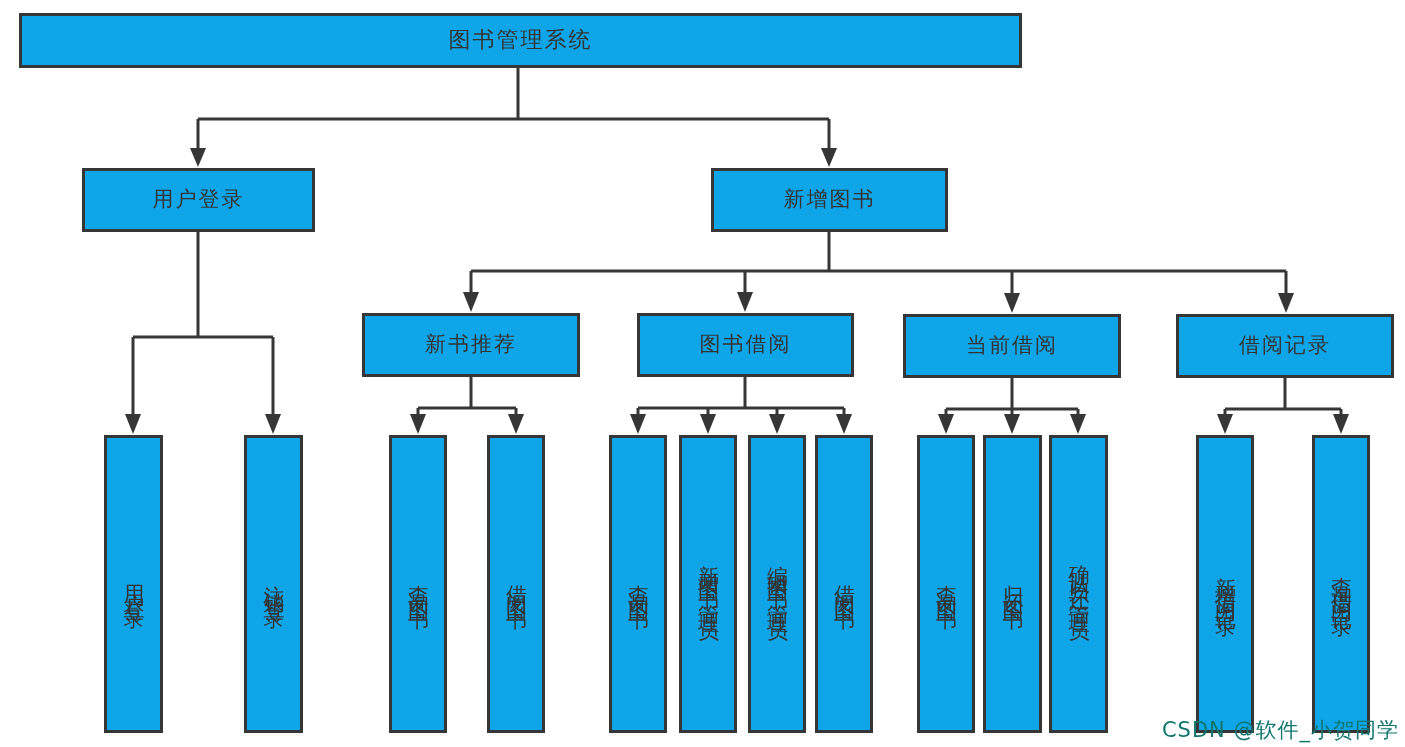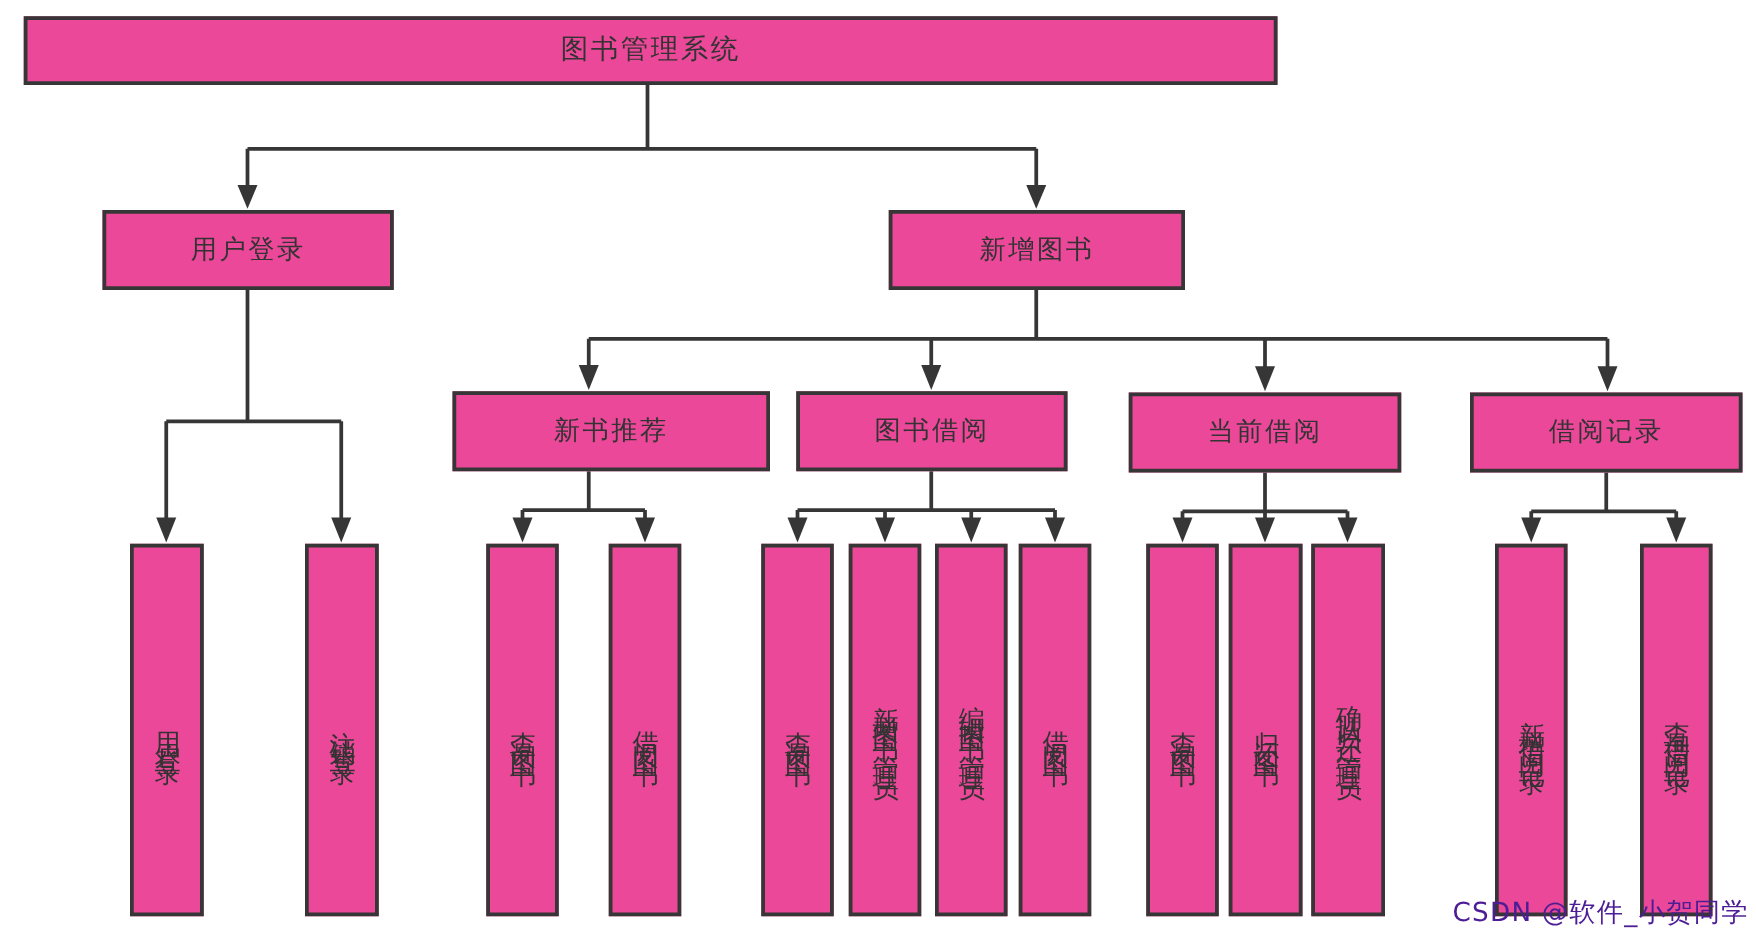--- a/index.html
+++ b/index.html
@@ -16,21 +16,21 @@
     overflow: hidden;
   }
   #connectors {
     position: absolute;
     left: 0; top: 0;
     width: 1405px; height: 747px;
   }
   .box {
     position: absolute;
     box-sizing: border-box;
-    background: #ec4899;
+    background: #0ea5e9;
     border: 3px solid #363636;
     display: flex;
     align-items: center;
     justify-content: center;
     color: #333333;
     font-size: 21px;
     line-height: 1.2;
     text-align: center;
   }
   .box.h span {
@@ -49,21 +49,21 @@
     writing-mode: vertical-rl;
     text-orientation: mixed;
     letter-spacing: 8px;
     max-height: 288px;
   }
   .watermark {
     position: absolute;
     right: 6px;
     bottom: 3px;
     font-size: 21px;
-    color: #4c1d95;
+    color: #0f766e;
     letter-spacing: 1px;
     white-space: nowrap;
   }
 </style>
 </head>
 <body>
 
 <div id="canvas">
 
   <svg id="connectors" viewBox="0 0 1405 747" xmlns="http://www.w3.org/2000/svg">
@@ -110,21 +110,21 @@
     <span>图书管理系统</span>
   </div>
 
   <div class="box h" style="left:82px; top:168px; width:233px; height:64px;">
     <span>用户登录</span>
   </div>
   <div class="box h" style="left:711px; top:168px; width:237px; height:64px;">
     <span>新增图书</span>
   </div>
 
-  <div class="box h" style="left:362px; top:313px; width:254px; height:64px;">
+  <div class="box h" style="left:362px; top:313px; width:218px; height:64px;">
     <span>新书推荐</span>
   </div>
   <div class="box h" style="left:637px; top:313px; width:217px; height:64px;">
     <span>图书借阅</span>
   </div>
   <div class="box h" style="left:903px; top:314px; width:218px; height:64px;">
     <span>当前借阅</span>
   </div>
   <div class="box h" style="left:1176px; top:314px; width:218px; height:64px;">
     <span>借阅记录</span>

